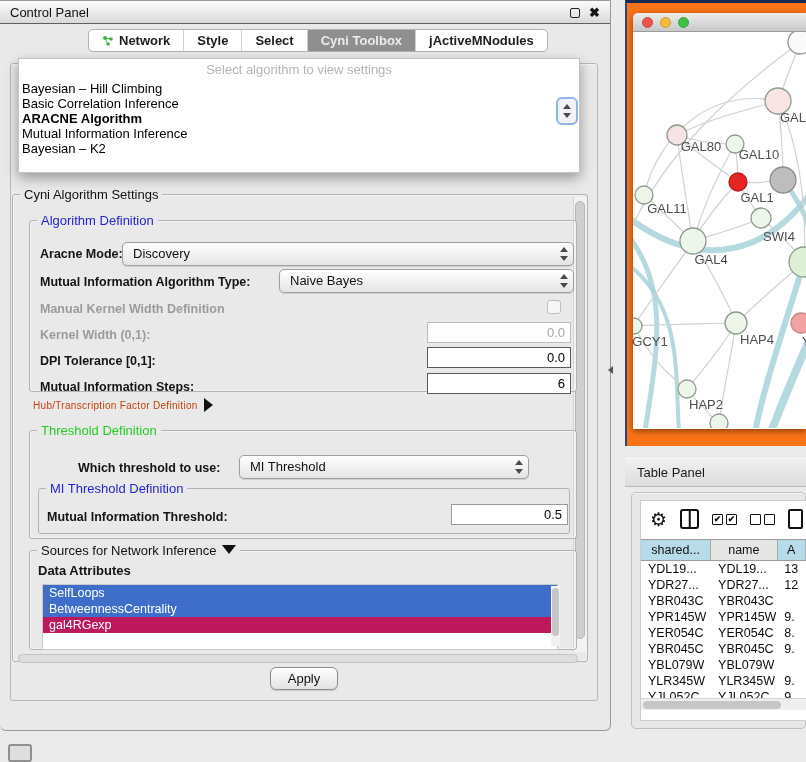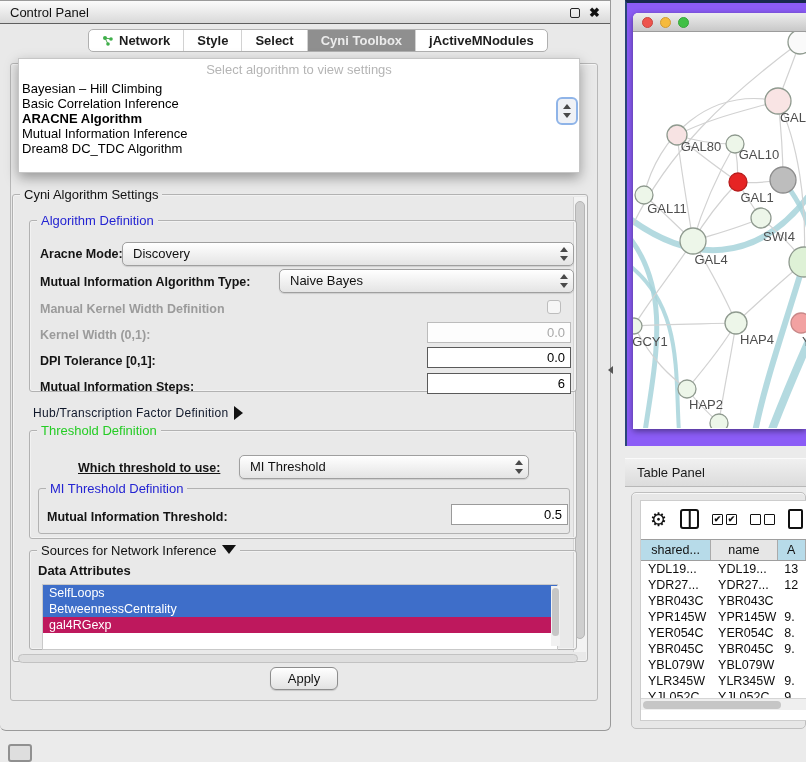--- a/index.html
+++ b/index.html
@@ -65,21 +65,21 @@
 
   
   #settings-vscroll { right:1px; top:2px; width:13px; height:455px; background:#f3f3f3; border-left:1px solid #d5d5d5; }
   #settings-vthumb { position:absolute; left:1px; top:4px; width:10px; height:438px;
         background:#cfcfcf; border:1px solid #b5b5b5; border-radius:6px; }
   #settings-hscroll { left:5px; top:459px; width:560px; height:9px;
         background:#dedede; border:1px solid #c2c2c2; border-radius:5px; }
 
   .field-label { position:absolute; font-size:12.5px; font-weight:bold; color:#141414; white-space:nowrap; }
   .field-label.disabled { color:#9b9b9b; }
-  .plain-label { position:absolute; font-size:12px; color:#0f172a; white-space:nowrap; letter-spacing:.3px;margin-top:8px; }
+  .plain-label { position:absolute; font-size:10px; color:#c2410c; white-space:nowrap; letter-spacing:.3px; }
 
   .combo { position:absolute; height:24px; border:1px solid #9f9f9f; border-radius:5px;
         background:linear-gradient(#ffffff,#e4e4e4); font-size:13px; line-height:22px;
         padding-left:10px; color:#111; box-shadow:0 1px 1px rgba(0,0,0,.12); }
 
   .tfield { position:absolute; height:21px; background:#fff; font-size:13px; line-height:19px;
         text-align:right; padding-right:5px; }
   .tfield.enabled { border:1px solid #5a5a5a; color:#000; }
   .tfield.disabled { border:1px solid #bcbcbc; color:#a8a8a8; background:#fdfdfd; }
 
@@ -101,21 +101,21 @@
         background:#c6c6c6; border-radius:4px; }
 
   #apply-btn { left:270px; top:666px; width:68px; height:23px; border:1px solid #8d8d8d;
         border-radius:6px; background:linear-gradient(#ffffff,#e2e2e2); font-size:13px;
         text-align:center; line-height:21px; box-shadow:0 1px 1px rgba(0,0,0,.15); }
 
   #divider-handle { left:608px; top:366px; width:0; height:0;
         border-top:4px solid transparent; border-bottom:4px solid transparent; border-right:5px solid #555; }
 
   
-  #np { left:625px; top:0; width:181px; height:446px; background:#8b5cf6;
+  #np { left:625px; top:0; width:181px; height:446px; background:#f97316;
         border-top:3px solid #17294e; border-left:2px solid #2a4679; }
   #np-window { position:absolute; left:6px; top:10px; width:173px; height:416px;
         background:#fff; border-radius:5px 0 0 0; box-shadow:0 2px 6px rgba(0,0,0,.45); overflow:hidden; }
   #np-titlebar { height:19px; background:linear-gradient(#ededed,#c8c8c8);
         border-bottom:1px solid #9c9c9c; border-radius:5px 0 0 0; display:flex; align-items:center; padding-left:9px; gap:7px; }
   .light { width:11px; height:11px; border-radius:50%; }
   .light.red { background:#ee544d; border:1px solid #c8453f; }
   .light.yellow { background:#f5ba3e; border:1px solid #cf9a35; }
   .light.green { background:#41c046; border:1px solid #38a33c; }
   #net-svg { display:block; }
@@ -201,21 +201,21 @@
       </span>
   </div>
 
   <div class="abs" id="algo-overlay">
     <div id="algo-prompt">Select algorithm to view settings</div>
     <div id="algo-items">
         <div class="algo-item">Bayesian – Hill Climbing</div>
         <div class="algo-item">Basic Correlation Inference</div>
         <div class="algo-item bold">ARACNE Algorithm</div>
         <div class="algo-item">Mutual Information Inference</div>
-        <div class="algo-item">Dream8 DC_TDC Algorithm</div>
+        <div class="algo-item">Bayesian – K2</div>
       </div>
   </div>
 
   <div class="groupbox" id="settings-box">
     <span class="gb-label">Cyni Algorithm Settings</span>
 
     <div class="abs" id="settings-vscroll">
       <div id="settings-vthumb"></div>
     </div>
     <div class="abs" id="settings-hscroll"></div>
@@ -254,21 +254,21 @@
       <div class="tfield enabled" style="left:397px; top:152px; width:144px;">6</div>
     </div>
 
     <span class="plain-label" style="left:20px; top:203px;">
       <span>Hub/Transcription Factor Definition</span><span class="tri-right"></span>
     </span>
 
     <div class="groupbox" style="left:16px; top:235px; width:548px; height:109px;">
       <span class="gb-label green">Threshold Definition</span>
 
-      <span class="field-label" style="left:48px; top:30px;text-decoration:underline;">Which threshold to use:</span>
+      <span class="field-label" style="left:48px; top:30px;">Which threshold to use:</span>
       <div class="combo" style="left:209px; top:24px; width:290px;">
         <span>MI Threshold</span>
         <span class="spin">
             <i class="up"></i>
             <i class="dn"></i>
           </span>
       </div>
 
       <div class="groupbox" style="left:8px; top:57px; width:532px; height:46px; box-shadow:none;">
         <span class="gb-label blue">MI Threshold Definition</span>

